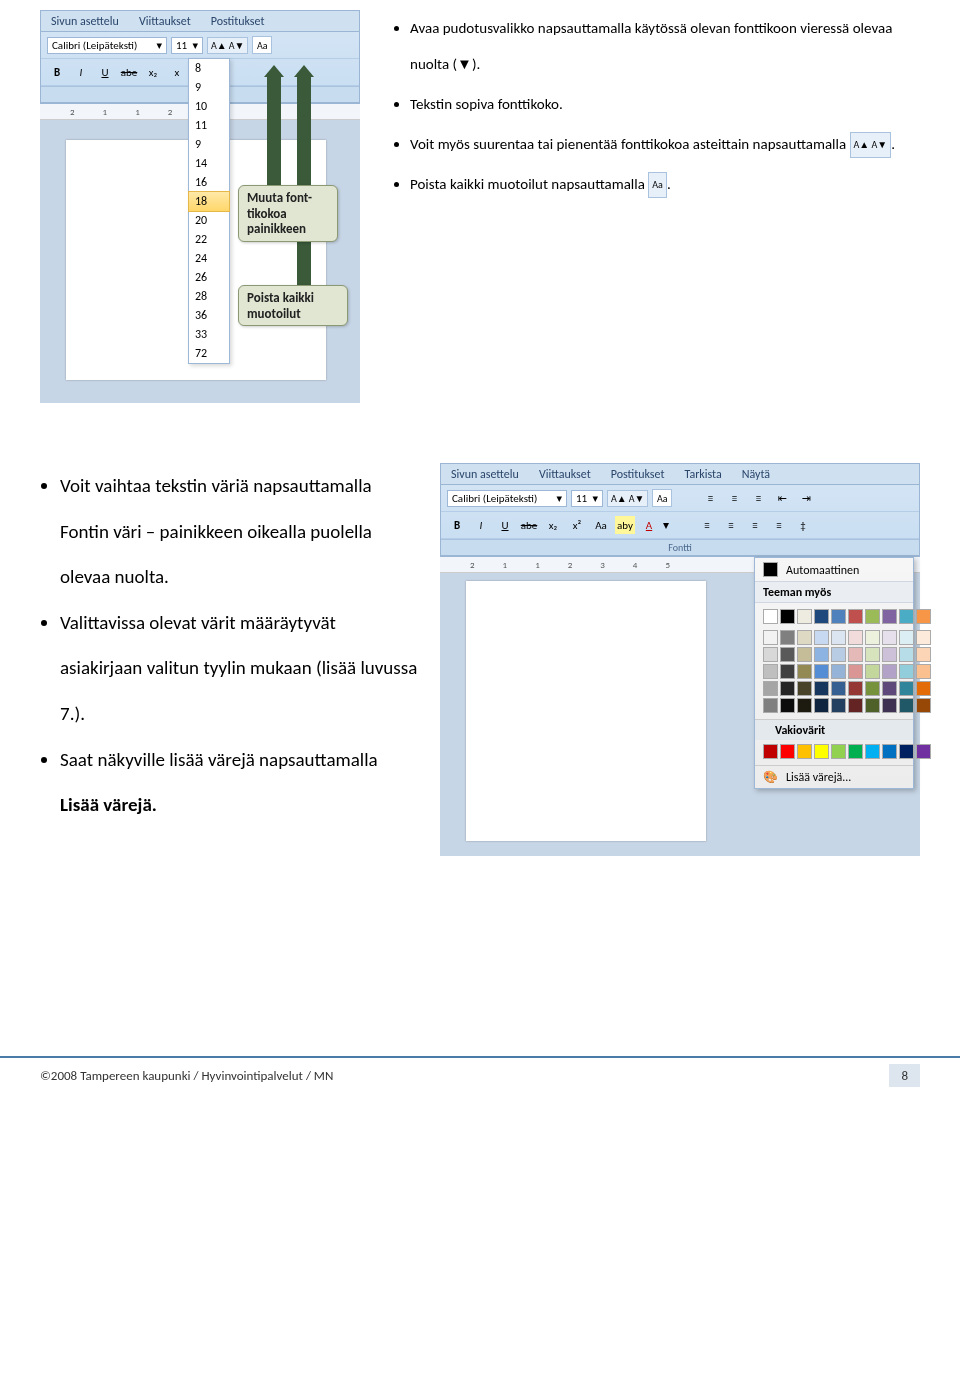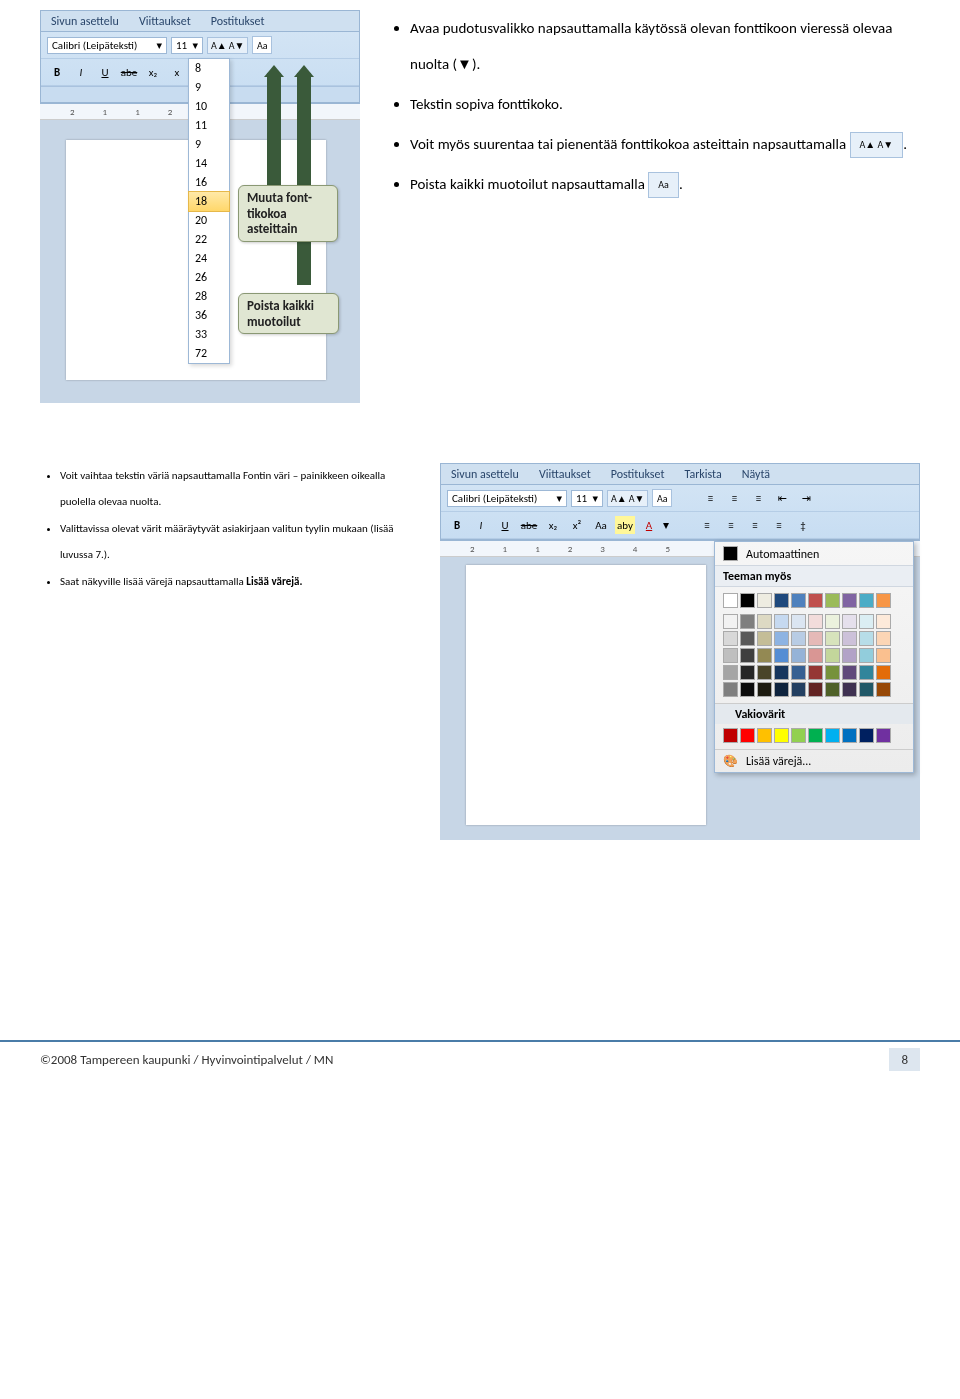--- a/index.html
+++ b/index.html
@@ -162,32 +162,32 @@
     padding-left: 20px;
     margin: 0;
   }
   .bullets li {
     margin-bottom: 4px;
   }
   .inline-icon {
     display: inline-block;
     border: 1px solid #a9c2de;
     background: #e7f0f9;
-    padding: 0 9px;
+    padding: 0 3px;
     font-size: 10px;
     vertical-align: middle;
   }
   
   .row2 {
     display: flex;
     gap: 20px;
     align-items: flex-start;
   }
   .bullets2 {
-    font-size: 11px;
+    font-size: 19px;
     line-height: 2.4;
     flex: 1;
   }
   .bullets2 ul { padding-left: 20px; margin: 0; }
   .screenshot2 {
     width: 480px;
     flex-shrink: 0;
   }
   .ribbon2 {
     background: linear-gradient(#d6e6f5, #c7ddf2);
@@ -203,21 +203,21 @@
   .paper2 {
     position: absolute;
     left: 26px; top: 24px;
     width: 240px; height: 260px;
     background: #fff;
     box-shadow: 0 0 2px rgba(0,0,0,0.3);
   }
   .colormenu {
     position: absolute;
     right: 6px; top: 0;
-    width: 200px;
+    width: 160px;
     background: linear-gradient(#f6f6f6,#ececec);
     border: 1px solid #9db8d6;
     box-shadow: 2px 2px 5px rgba(0,0,0,0.25);
     font-size: 12px;
   }
   .cm-row {
     display: flex;
     align-items: center;
     padding: 4px 8px;
     gap: 8px;
@@ -341,22 +341,22 @@
           <span>1</span>
           <span>1</span>
           <span>2</span>
           <span>3</span>
         </div>
         <div class="paper1"></div>
       </div>
 
       <div class="callout" style="left:198px; top:175px; width:100px; white-space:pre-line;">Muuta font-
 tikokoa
-asteittain</div>
-      <div class="callout" style="left:198px; top:275px; width:101px; white-space:pre-line;margin-top:8px;">Poista kaikki
+painikkeen</div>
+      <div class="callout" style="left:198px; top:275px; width:110px; white-space:pre-line;">Poista kaikki
 muotoilut</div>
 
       <svg class="arrow" style="left:222px; top:55px;" width="24" height="122">
         <line x1="12" y1="120" x2="12" y2="8" stroke="#3a5a3a" stroke-width="14"></line>
         <polygon points="2,12 22,12 12,0" fill="#3a5a3a"></polygon>
       </svg>
       <svg class="arrow" style="left:252px; top:55px;" width="24" height="222">
         <line x1="12" y1="220" x2="12" y2="8" stroke="#3a5a3a" stroke-width="14"></line>
         <polygon points="2,12 22,12 12,0" fill="#3a5a3a"></polygon>
       </svg>
@@ -431,20 +431,21 @@
           <div class="iconbtn" style="background:#fff799">aby</div>
           <div class="iconbtn" style="color:#c00000; text-decoration:underline; text-decoration-color:#c00000;">A</div>
           <span class="tri">▾</span>
           <div style="width:20px"></div>
           <div class="iconbtn">≡</div>
           <div class="iconbtn">≡</div>
           <div class="iconbtn">≡</div>
           <div class="iconbtn">≡</div>
           <div class="iconbtn">‡</div>
         </div>
+        <div class="group-label">Fontti</div>
       </div>
 
       <div class="docarea2">
         <div class="ruler1">
           <span>2</span>
           <span>1</span>
           <span>1</span>
           <span>2</span>
           <span>3</span>
           <span>4</span>

